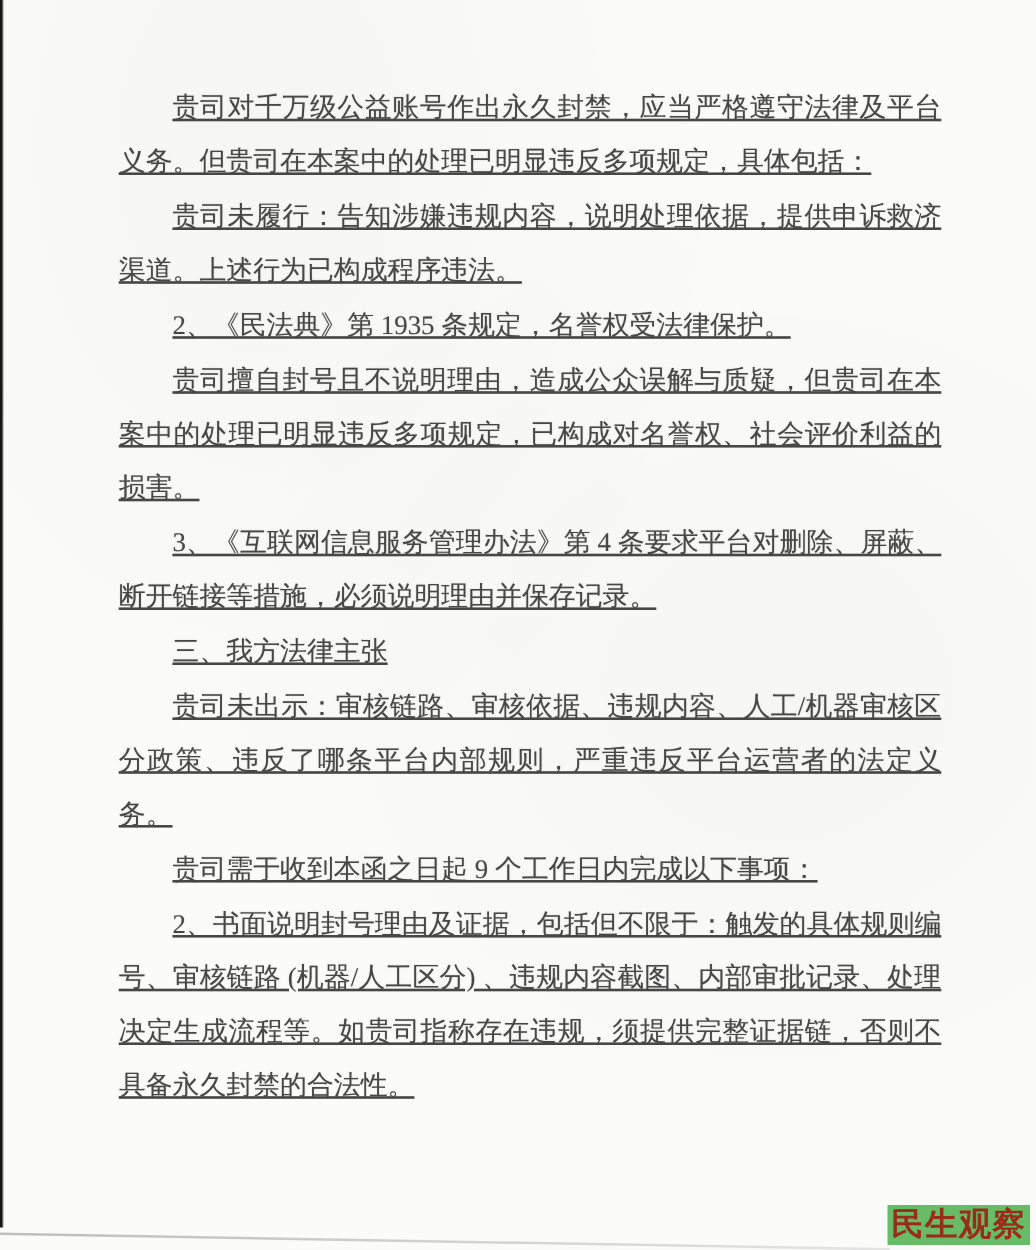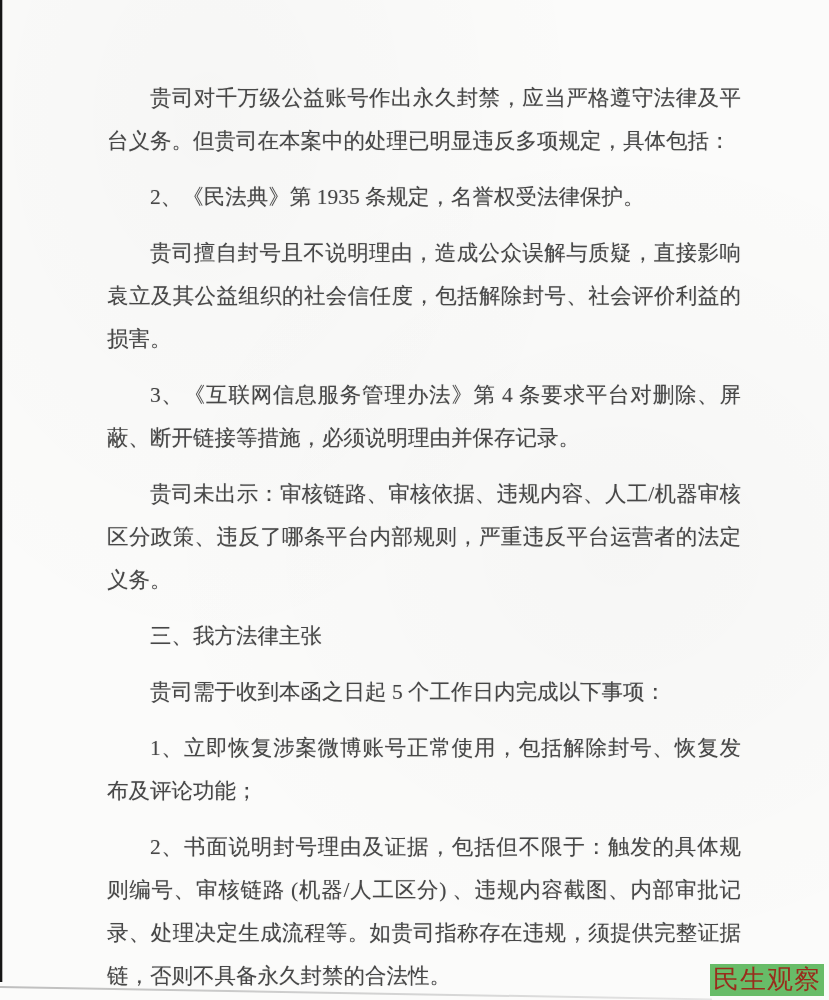--- a/index.html
+++ b/index.html
@@ -42,52 +42,53 @@
     top: 0;
     width: 660px;
     padding-top: 64px;
     font-size: 21.5px;
     line-height: 43px;
     color: #474747;
     text-align: justify;
     text-shadow: 0 0 1px rgba(70,70,70,0.35);
   }
   .doc-body p {
-    margin: 13px;
+    margin: 1px;
     text-indent: 2em;
+    text-decoration: underline;
   }
   .watermark {
     position: absolute;
     right: 5px;
     bottom: 4px;
     height: 32px;
     line-height: 32px;
     padding: 0 3px;
     font-size: 26px;
-    font-weight: normal;
+    font-weight: bold;
     letter-spacing: 1px;
     font-family: "Liberation Serif", "DejaVu Serif", serif;
   }
 </style>
 </head>
 <body>
 
 <div class="page">
 
   <div class="left-edge" style="background: rgb(22, 22, 22);"></div>
 
   <div class="doc-body" style="color: rgb(71, 71, 71);">
     <p>贵司对千万级公益账号作出永久封禁，应当严格遵守法律及平台义务。但贵司在本案中的处理已明显违反多项规定，具体包括：</p>
+    <p>贵司未履行：告知涉嫌违规内容，说明处理依据，提供申诉救济渠道。上述行为已构成程序违法。</p>
     <p>2、《民法典》第 1935 条规定，名誉权受法律保护。</p>
-    <p>贵司擅自封号且不说明理由，造成公众误解与质疑，直接影响袁立及其公益组织的社会信任度，包括解除封号、社会评价利益的损害。</p>
+    <p>贵司擅自封号且不说明理由，造成公众误解与质疑，但贵司在本案中的处理已明显违反多项规定，已构成对名誉权、社会评价利益的损害。</p>
     <p>3、《互联网信息服务管理办法》第 4 条要求平台对删除、屏蔽、断开链接等措施，必须说明理由并保存记录。</p>
+    <p>三、我方法律主张</p>
     <p>贵司未出示：审核链路、审核依据、违规内容、人工/机器审核区分政策、违反了哪条平台内部规则，严重违反平台运营者的法定义务。</p>
-    <p>三、我方法律主张</p>
-    <p>贵司需于收到本函之日起 5 个工作日内完成以下事项：</p>
-    <p>1、立即恢复涉案微博账号正常使用，包括解除封号、恢复发布及评论功能；</p>
+    <p>贵司需于收到本函之日起 9 个工作日内完成以下事项：</p>
     <p>2、书面说明封号理由及证据，包括但不限于：触发的具体规则编号、审核链路 (机器/人工区分) 、违规内容截图、内部审批记录、处理决定生成流程等。如贵司指称存在违规，须提供完整证据链，否则不具备永久封禁的合法性。</p>
   </div>
 
   <div class="watermark" style="background: rgb(104, 188, 104); color: rgb(153, 45, 28);">民生观察</div>
 
   <div class="bottom-edge"></div>
 
 </div>
 
 </body></html>

